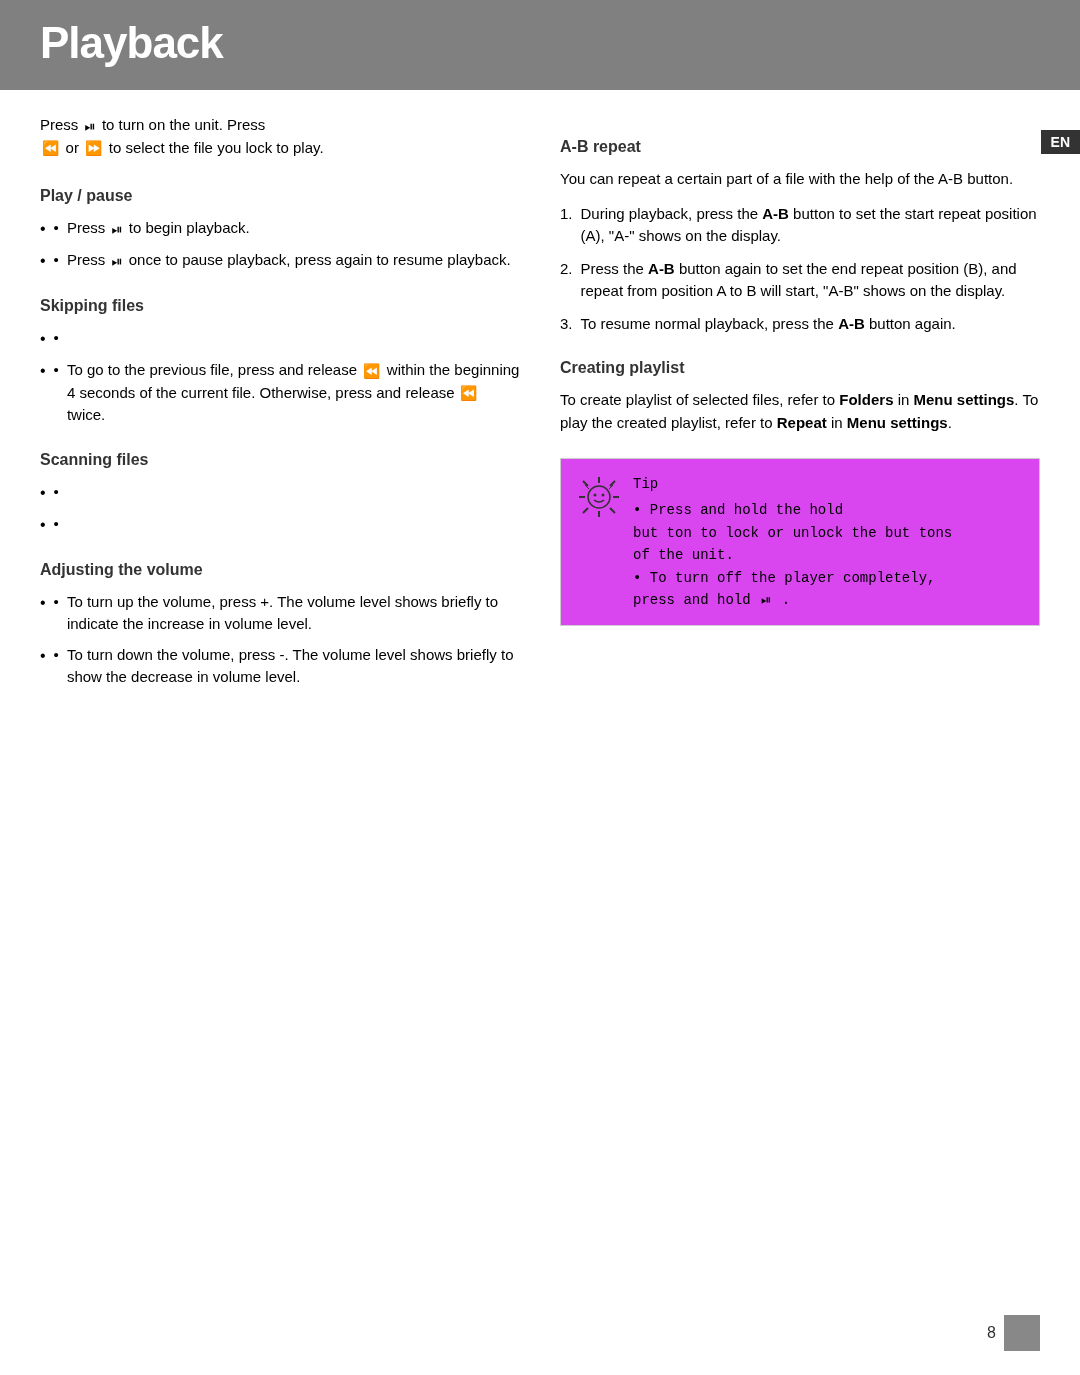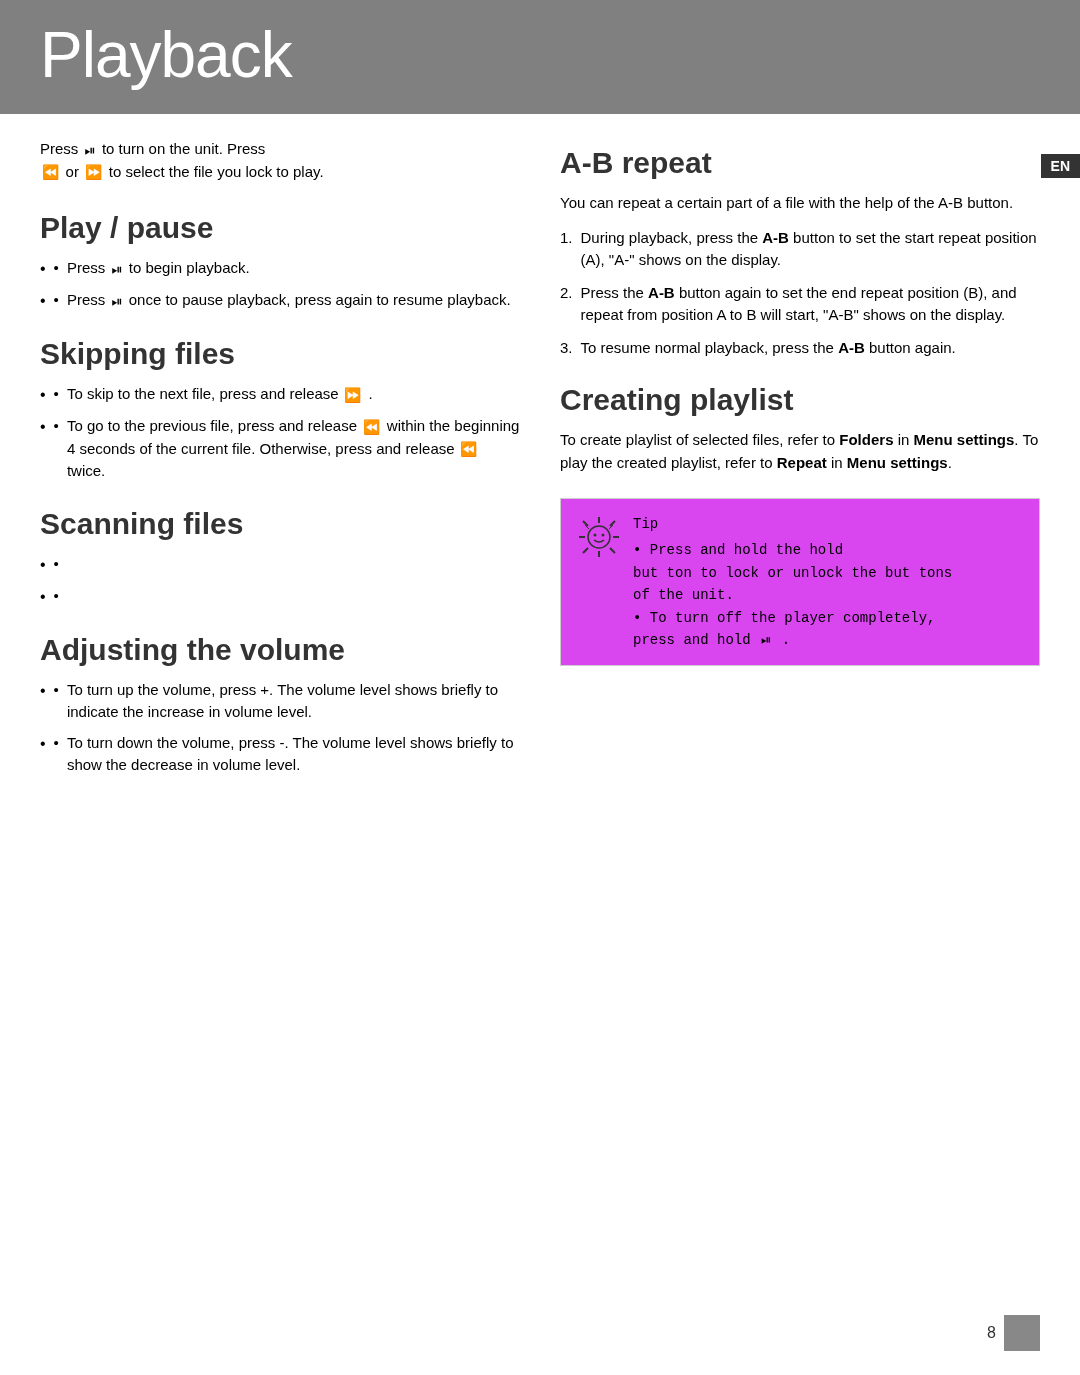--- a/index.html
+++ b/index.html
@@ -14,22 +14,22 @@
       position: relative;
     }
 
     .page-header {
       background: #808080;
       padding: 18px 40px 22px 40px;
       margin-bottom: 24px;
     }
 
     .page-title {
-      font-size: 64px;
-      font-weight: normal;
+      font-size: 44px;
+      font-weight: bold;
       color: #ffffff;
       letter-spacing: -1px;
     }
 
     .content-area {
       display: flex;
       padding: 0 40px;
       gap: 40px;
     }
 
@@ -55,25 +55,25 @@
       padding: 4px 10px;
     }
 
     .intro-text {
       font-size: 15px;
       line-height: 1.5;
       margin-bottom: 28px;
     }
 
     .section-title {
-      font-size: 30px;
+      font-size: 16px;
       font-weight: bold;
       color: #333333;
       margin-bottom: 12px;
-      margin-top: 8px;
+      margin-top: 24px;
     }
 
     .bullet-list {
       list-style: none;
       margin-bottom: 20px;
       padding-left: 0;
     }
 
     .bullet-list li {
       display: flex;
@@ -235,21 +235,20 @@
           <span>Press <span class="inline-icon play-icon">⏯</span> once to pause playback, press again to resume playback.</span>
         </li>
       </ul>
     </div>
 
     <div class="sub-section">
       <h2 class="section-title">Skipping files</h2>
       <ul class="bullet-list">
         <li>
           <span style="margin-right:8px;">•</span>
-          <span>To skip to the next file, press and release <span class="inline-icon fwd-icon">⏩</span> .</span>
         </li>
         <li>
           <span style="margin-right:8px;">•</span>
           <span>To go to the previous file, press and release <span class="inline-icon rwd-icon">⏪</span> within the beginning 4 seconds of the current file. Otherwise, press and release <span class="inline-icon rwd-icon">⏪</span> twice.</span>
         </li>
       </ul>
     </div>
 
     <div class="sub-section">
       <h2 class="section-title">Scanning files</h2>

